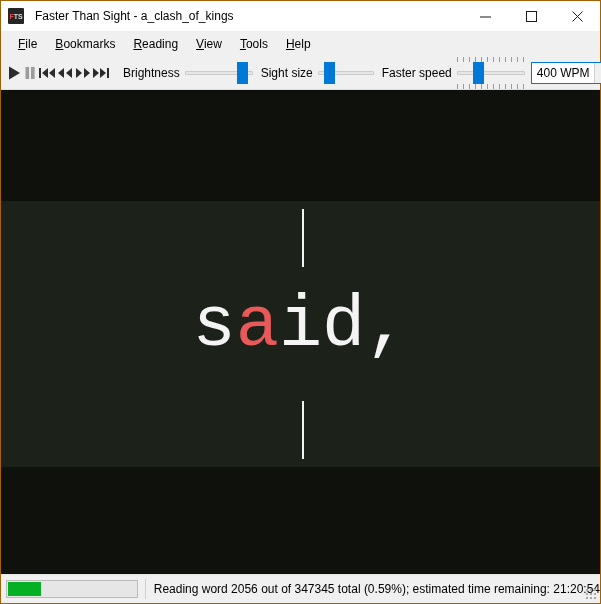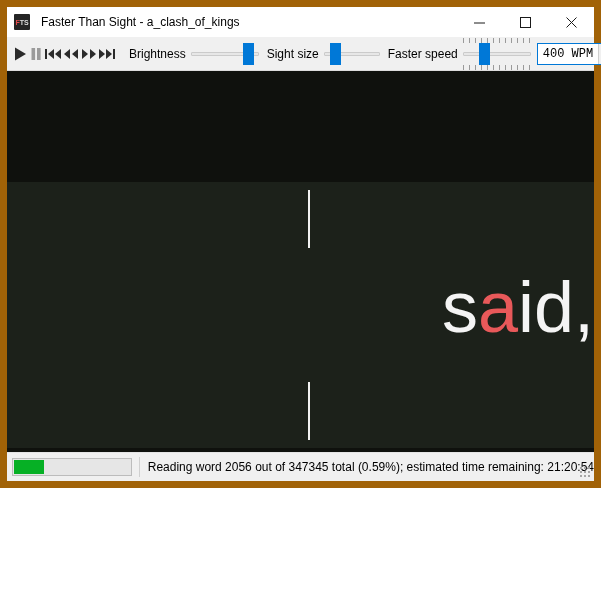--- a/index.html
+++ b/index.html
@@ -6,23 +6,23 @@
     margin: 0; padding: 0;
     background: #ffffff;
   }
   body {
     width: 601px; height: 604px;
     font-family: "Liberation Sans", sans-serif;
     overflow: hidden;
   }
   .window {
     position: relative;
-    width: 601px; height: 488px;
+    width: 601px; height: 604px;
     box-sizing: border-box;
-    border: 7px solid #a16207;
+    border: 1px solid #a16207;
     background: #7dd3fc;
     display: flex;
     flex-direction: column;
   }
 
   
   .titlebar {
     height: 30px;
     min-height: 30px;
     background: #ffffff;
@@ -171,21 +171,20 @@
     margin-left: 6px;
     margin-right: 6px;
   }
   .spin-value {
     font-size: 12px;
     color: #000;
     padding: 4px 5px;
     display: flex;
     align-items: center;
     white-space: nowrap;
-    font-family: Liberation Mono, monospace;
   }
   .spin-arrows {
     width: 17px;
     border-left: 1px solid #cfcfcf;
     background: #f0f0f0;
     display: flex;
     flex-direction: column;
   }
   .spin-arrow {
     flex: 1;
@@ -225,23 +224,23 @@
     left: 301px;
     width: 2px;
     background: #f2f2f2;
   }
   .guide.upper { top: 119px; height: 58px; }
   .guide.lower { top: 311px; height: 58px; }
   .word {
     position: absolute;
     left: 0; right: 0;
     top: 200px;
-    text-align: right;
+    text-align: center;
     font-size: 72px;
-    font-family: Liberation Sans, sans-serif;
+    font-family: Liberation Mono, monospace;
     line-height: 1;
     white-space: pre;
   }
   .word .pre, .word .post { color: #f4f4f4; }
   .word .focus { color: #e8595a; }
 
   
   .statusbar {
     height: 28px;
     min-height: 28px;
@@ -315,20 +314,28 @@
         <span>
           <svg width="11" height="11" viewBox="0 0 11 11">
               <line x1="0.5" y1="0.5" x2="10.5" y2="10.5" stroke="#1a1a1a" stroke-width="1"></line>
               <line x1="10.5" y1="0.5" x2="0.5" y2="10.5" stroke="#1a1a1a" stroke-width="1"></line>
             </svg>
         </span>
       </div>
     </div>
   </div>
 
+  <div class="menubar">
+    <div class="menu-item"><u>F</u><span>ile</span></div>
+    <div class="menu-item"><u>B</u><span>ookmarks</span></div>
+    <div class="menu-item"><u>R</u><span>eading</span></div>
+    <div class="menu-item"><u>V</u><span>iew</span></div>
+    <div class="menu-item"><u>T</u><span>ools</span></div>
+    <div class="menu-item"><u>H</u><span>elp</span></div>
+  </div>
 
   <div class="toolbar">
     <div class="grip"></div>
 
     <div class="tb-btn">
       <span>
         <svg width="16" height="16" viewBox="0 0 16 16">
             <polygon points="3,1.5 14,8 3,14.5" fill="#2b2b2b"></polygon>
           </svg>
       </span>

